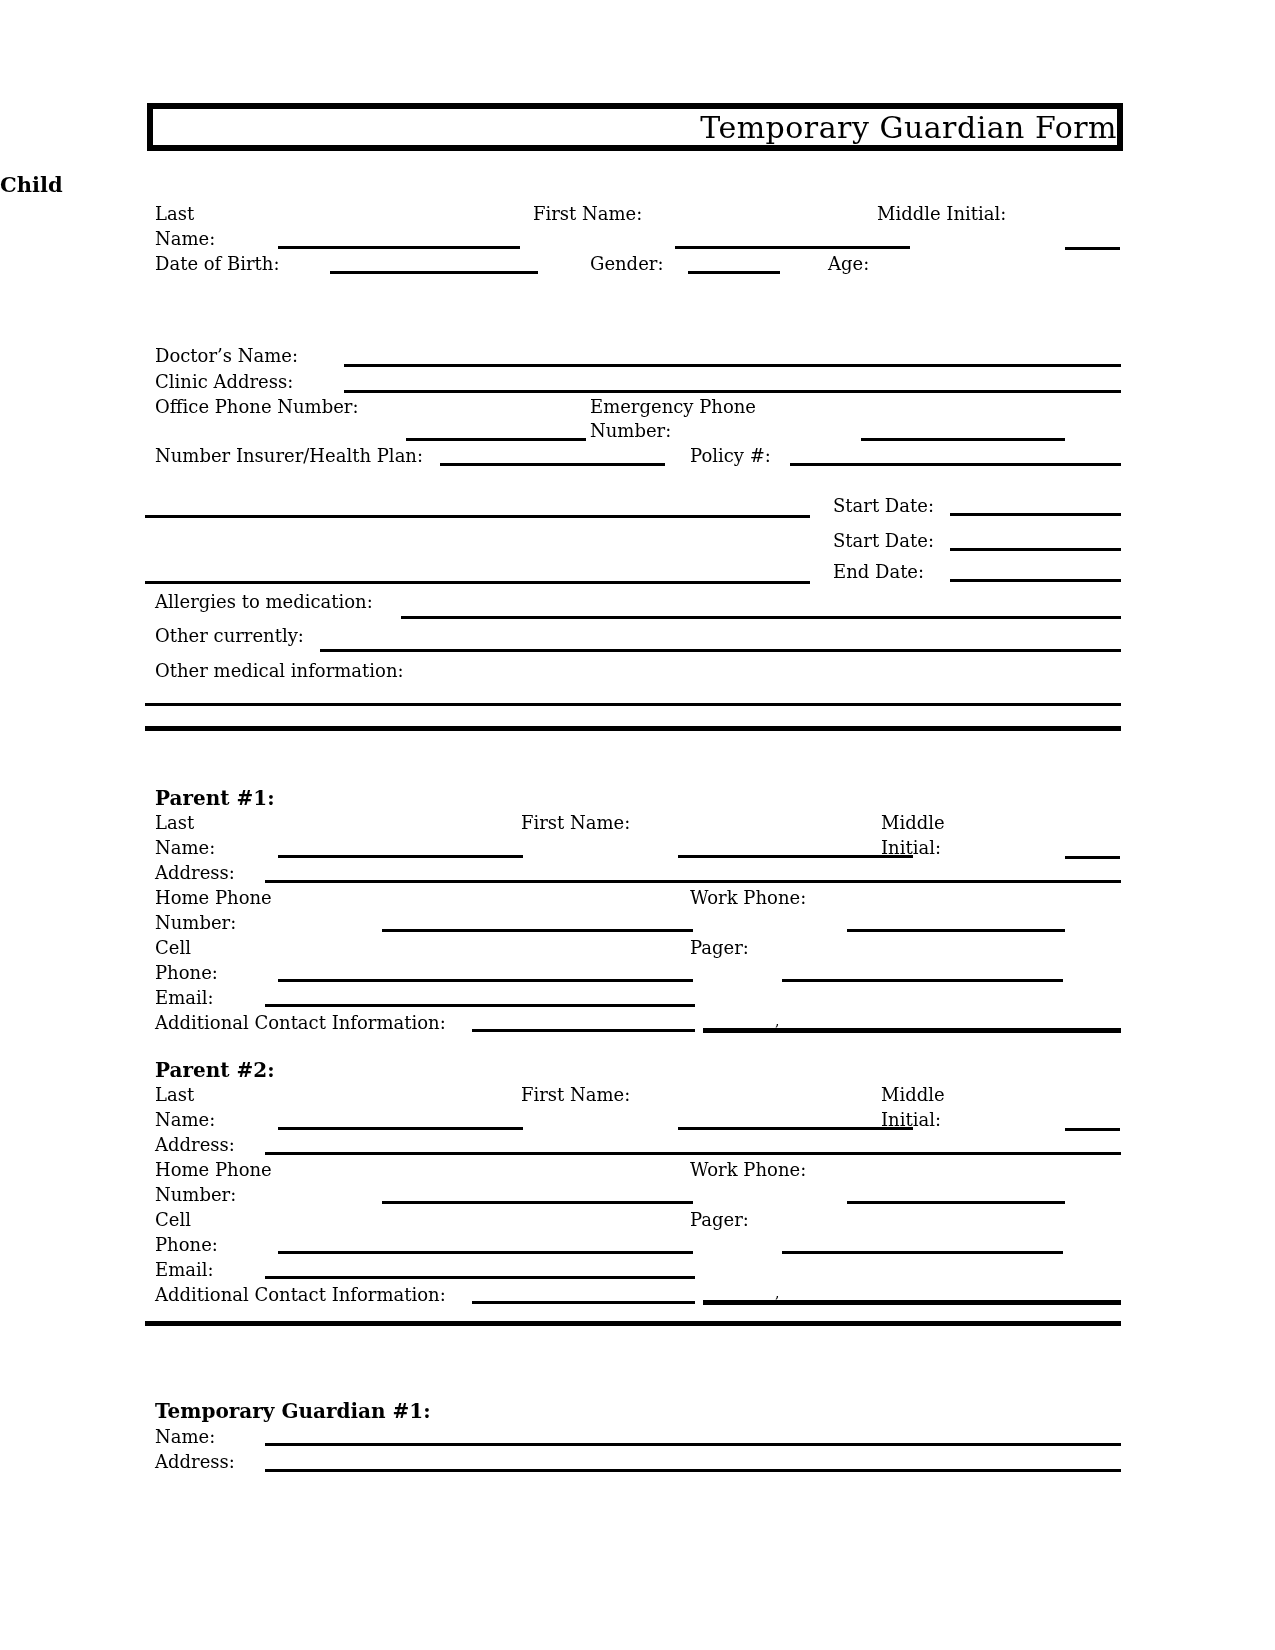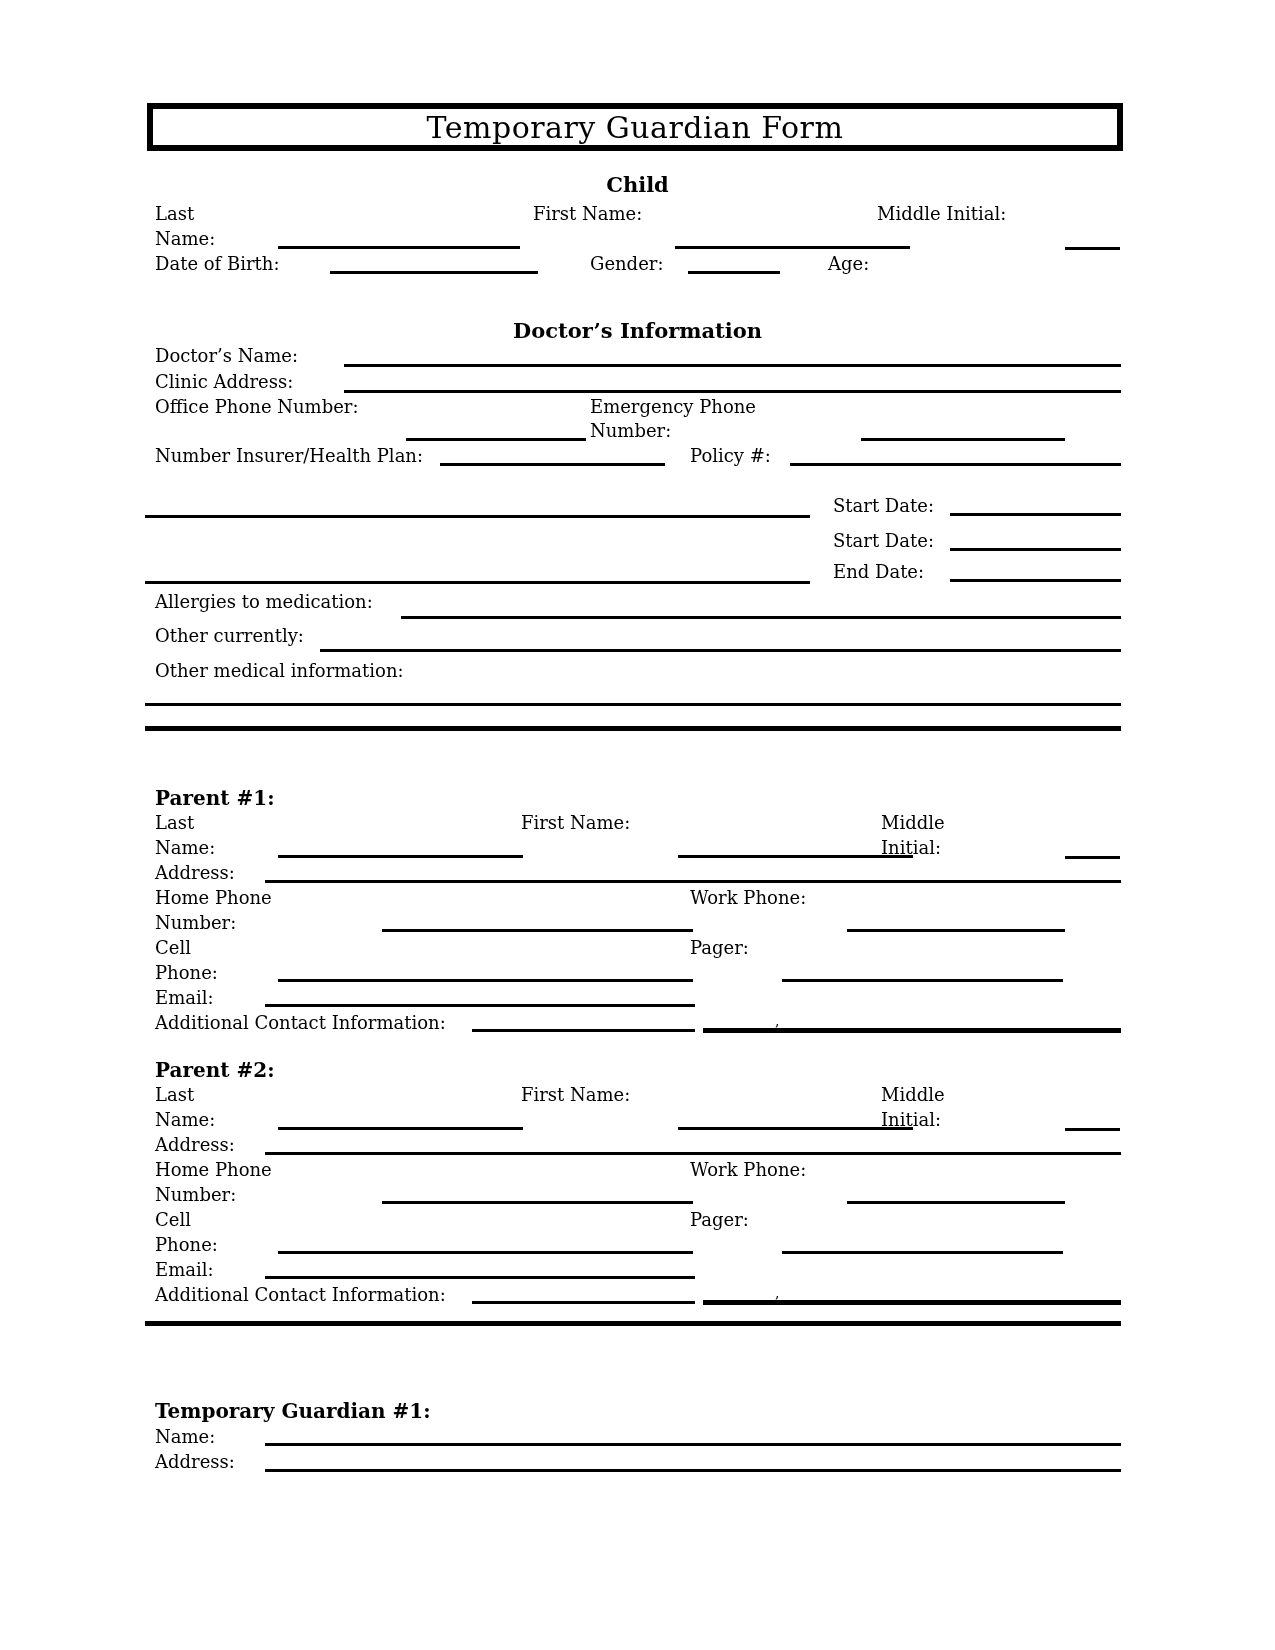--- a/index.html
+++ b/index.html
@@ -14,38 +14,38 @@
   .t {
     position:absolute;
     white-space:nowrap;
     font-size:18px;
     line-height:22px;
   }
   .b { font-weight:bold; }
   .hdr {
     position:absolute;
     left:0; width:100%;
-    text-align:center;
+    text-align:left;
     font-size:21px;
     font-weight:bold;
     white-space:nowrap;
   }
   .ln {
     position:absolute;
     height:3px;
     background:#000;
   }
   .ln.thick { height:5px; }
   .title-box {
     position:absolute;
     left:147px; top:103px;
     width:976px; height:48px;
     border:6px solid #000;
     box-sizing:border-box;
-    display:flex; align-items:center; justify-content:center;
+    display:flex; align-items:center; justify-content:flex-end;
     background:#fff;
   }
   .title-text {
     font-size:30px;
     letter-spacing:0.5px;
     white-space:nowrap;
   }
   .stray {
     position:absolute;
     font-size:14px;
@@ -70,21 +70,20 @@
   <div class="ln" style="left:278px;top:246px;width:242px"></div>
   <div class="ln" style="left:675px;top:246px;width:235px"></div>
   <div class="ln" style="left:1065px;top:247px;width:55px"></div>
 
   <div class="t" style="left:155px;top:253px">Date of Birth:</div>
   <div class="ln" style="left:330px;top:271px;width:208px"></div>
   <div class="t" style="left:590px;top:253px">Gender:</div>
   <div class="ln" style="left:688px;top:271px;width:92px"></div>
   <div class="t" style="left:828px;top:253px">Age:</div>
 
-  <div class="hdr" style="top:318px">Doctor’s Information</div>
 
   <div class="t" style="left:155px;top:345px">Doctor’s Name:</div>
   <div class="ln" style="left:344px;top:364px;width:777px"></div>
 
   <div class="t" style="left:155px;top:371px">Clinic Address:</div>
   <div class="ln" style="left:344px;top:390px;width:777px"></div>
 
   <div class="t" style="left:155px;top:396px">Office Phone Number:</div>
   <div class="t" style="left:590px;top:396px">Emergency Phone</div>
   <div class="t" style="left:590px;top:420px">Number:</div>

